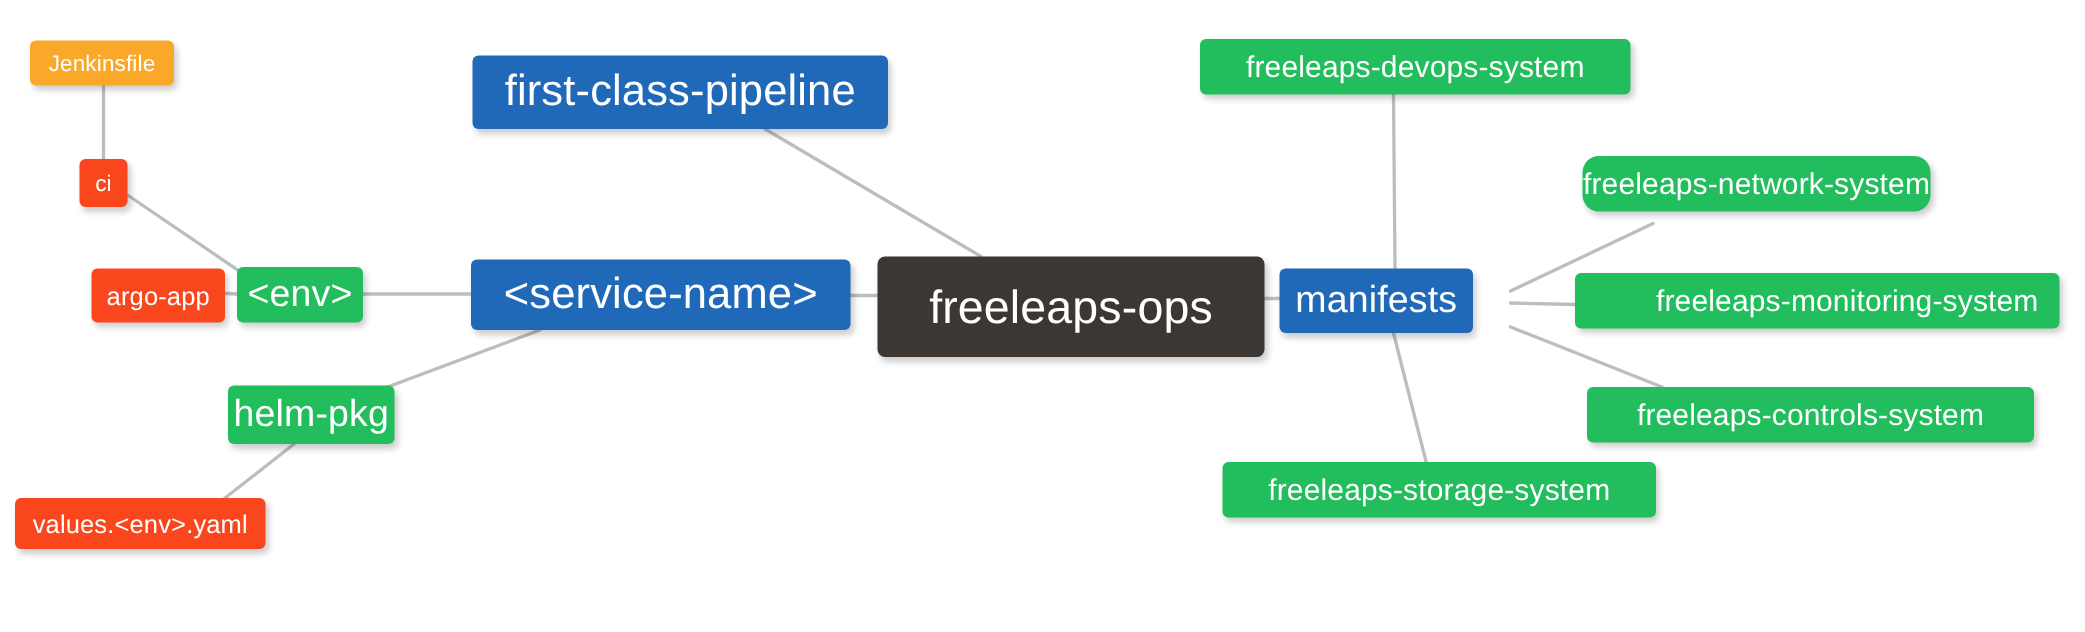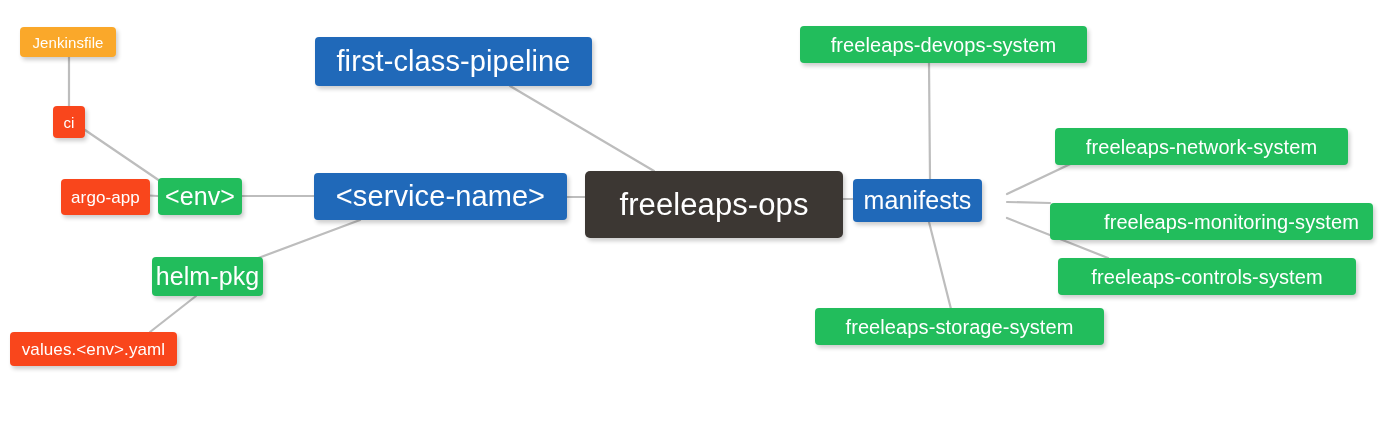--- a/index.html
+++ b/index.html
@@ -133,25 +133,25 @@
   </div>
 
   <div class="node node-blue sz-lg" style="left:853px; top:179px; width:129px; height:43px;">
     <span>manifests</span>
   </div>
 
   <div class="node node-green sz-md" style="left:800px; top:26px; width:287px; height:37px;">
     <span>freeleaps-devops-system</span>
   </div>
 
-  <div class="node node-green sz-md" style="left:1055px; top:128px; width:293px; height:37px;">
+  <div class="node node-green sz-md" style="left:1055px; top:104px; width:232px; height:37px;border-radius:11px;">
     <span>freeleaps-network-system</span>
   </div>
 
-  <div class="node node-green sz-md" style="left:1050px; top:203px; width:323px; height:37px;padding-left:40px;">
+  <div class="node node-green sz-md" style="left:1050px; top:182px; width:323px; height:37px;padding-left:40px;">
     <span>freeleaps-monitoring-system</span>
   </div>
 
   <div class="node node-green sz-md" style="left:1058px; top:258px; width:298px; height:37px;justify-content:center;">
     <span>freeleaps-controls-system</span>
   </div>
 
   <div class="node node-green sz-md" style="left:815px; top:308px; width:289px; height:37px;">
     <span>freeleaps-storage-system</span>
   </div>

